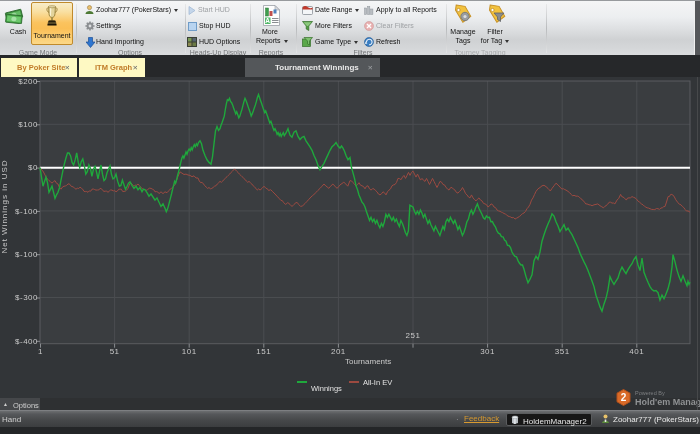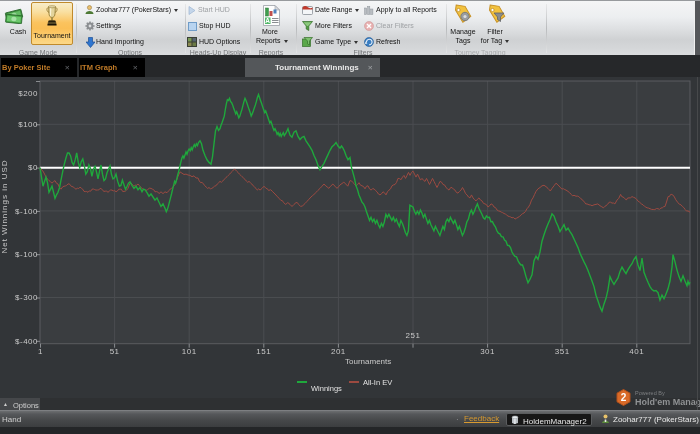--- a/index.html
+++ b/index.html
@@ -10,22 +10,22 @@
   border-top:1px solid #979a9d; }
 #ribbon .rsep { position:absolute; top:3px; height:49px; width:1px;
   background:linear-gradient(#e7e8e9, #b9bbbd 50%, #e2e3e4); }
 .slabel { position:absolute; font-size:7px; color:#737577; text-align:center; }
 .rtext { position:absolute; font-size:7px; color:#111; white-space:nowrap; }
 #ribbon svg { display:block; }
 .rtext.dis { color:#9ea1a4; }
 .caret { display:inline-block; width:0; height:0; border-left:2.5px solid transparent;
   border-right:2.5px solid transparent; border-top:3px solid #333; vertical-align:middle; margin-left:3px; }
 #tabbar { position:absolute; left:0; top:55px; width:700px; height:22px; background:#26282a; }
-.tab { position:absolute; top:3px; height:19px; background:#000000; color:#c07b28;
-  font-size:7.5px; font-weight:bold; line-height:19px; text-align:left; padding-left:1px; }
+.tab { position:absolute; top:3px; height:19px; background:#fef9c3; color:#c07b28;
+  font-size:7.5px; font-weight:bold; line-height:19px; text-align:left; padding-left:16px; }
 .tab .x { color:#63666a; position:absolute; right:7px; top:0; font-size:6.5px; font-weight:normal; }
 .tab.active { background:#54575a; color:#e9e9e9; font-size:8px; }
 .tab.active .x { color:#9fa2a5; }
 #panel { position:absolute; left:0; top:77px; width:700px; height:333px; background:#323538; }
 #plot { position:absolute; left:0; top:0; }
 .ylab { position:absolute; right:662px; font-size:8px; letter-spacing:0.5px; color:#c9c9c9; white-space:nowrap;
   font-family:"Liberation Sans", sans-serif; }
 .xlab { position:absolute; font-size:8px; letter-spacing:0.5px; color:#c9c9c9; text-align:center; width:30px; }
 #yaxis-title { position:absolute; left:-51px; top:125px; width:110px; text-align:center;
   font-size:8px; letter-spacing:1px; color:#c9c9c9; transform:rotate(-90deg); }
@@ -275,21 +275,21 @@
       <line x1="338.4" y1="266.7" x2="338.4" y2="270.7"></line>
       <line x1="413.0" y1="266.7" x2="413.0" y2="270.7"></line>
       <line x1="487.6" y1="266.7" x2="487.6" y2="270.7"></line>
       <line x1="562.2" y1="266.7" x2="562.2" y2="270.7"></line>
       <line x1="636.8" y1="266.7" x2="636.8" y2="270.7"></line>
     </g>
     <line x1="40" y1="90.8" x2="690" y2="90.8" stroke="#ffffff" stroke-width="2"></line>
     <polyline id="redline" fill="none" stroke="#9c4a40" stroke-width="1" points="40.0,90.6 41.5,92.9 43.0,94.1 44.5,97.0 46.0,100.1 47.5,102.1 49.0,103.6 50.5,104.7 52.0,106.2 53.5,104.6 55.0,103.6 56.5,106.3 58.0,107.0 59.5,110.7 61.0,112.2 62.5,110.0 64.0,109.2 65.3,109.0 66.7,108.3 68.0,107.0 69.3,106.8 70.7,108.8 72.0,109.6 73.3,109.8 74.7,111.4 76.0,112.2 77.3,111.2 78.7,111.5 80.0,110.1 81.3,111.2 82.7,112.2 84.0,114.4 85.3,114.6 86.7,114.5 88.0,115.3 89.3,113.9 90.7,114.2 92.0,112.2 93.3,112.0 94.7,112.6 96.0,113.1 97.3,113.0 98.7,113.0 100.0,111.4 101.3,111.6 102.7,113.4 104.0,114.4 105.3,114.2 106.7,114.2 108.0,115.3 109.3,114.1 110.7,112.9 112.0,113.1 113.3,113.9 114.7,113.6 116.0,114.8 117.3,114.1 118.7,112.2 120.0,112.2 121.3,112.1 122.7,114.5 124.0,114.4 125.3,114.2 126.7,113.0 128.0,111.4 130.0,106.2 131.3,106.2 132.7,108.3 134.0,109.2 135.3,108.2 136.7,108.2 138.0,107.0 139.3,108.5 140.7,110.2 142.0,111.4 143.3,112.4 144.7,112.6 146.0,113.5 147.7,112.6 149.3,111.2 151.0,111.4 152.3,112.1 153.7,112.7 155.0,114.8 156.3,114.6 157.7,114.9 159.0,116.6 161.0,114.8 163.0,116.6 165.0,114.8 167.0,115.7 169.0,113.5 170.2,112.1 171.5,111.4 173.6,109.2 174.8,107.8 176.0,104.9 178.0,99.3 180.0,94.9 182.0,96.2 184.0,97.5 186.0,97.1 188.0,98.0 190.0,98.4 192.0,99.7 194.0,98.8 196.0,101.0 198.0,101.0 199.3,104.0 200.7,105.7 202.1,105.3 203.5,107.0 204.9,108.8 206.2,110.1 207.6,111.4 209.0,110.5 210.4,111.8 211.8,111.4 213.1,110.5 214.5,109.2 215.9,108.8 217.3,107.0 218.7,105.7 220.0,104.4 221.4,105.3 222.8,104.0 224.2,102.3 225.6,101.0 227.0,99.7 228.3,98.4 229.7,97.1 231.1,95.4 232.5,94.1 234.5,91.9 236.6,94.1 238.0,95.4 239.4,97.1 240.8,98.4 242.1,99.7 243.5,101.0 244.9,102.3 246.3,104.0 247.7,105.3 249.0,104.4 250.4,105.7 251.8,107.0 253.2,108.8 254.6,110.1 256.0,111.4 257.3,113.1 258.7,111.8 260.0,113.1 262.0,111.4 264.0,109.2 266.0,111.4 267.3,111.7 268.6,113.5 270.7,112.7 272.8,114.8 275.0,117.0 277.0,119.2 279.0,121.3 281.0,123.5 282.3,123.6 283.6,125.6 285.7,127.4 287.8,125.6 290.0,127.4 292.0,129.5 294.0,127.4 296.0,125.6 297.3,125.6 298.6,127.4 300.7,129.5 302.8,128.7 305.0,126.5 307.0,124.4 309.0,122.2 311.0,120.0 312.3,118.8 313.6,117.9 315.7,115.7 317.8,113.5 320.0,111.4 322.0,109.2 324.0,107.0 326.0,109.2 327.3,109.8 328.6,111.4 330.7,109.2 332.8,107.0 335.0,109.2 337.0,111.4 339.0,109.2 341.0,107.0 342.3,106.6 343.6,104.9 345.7,107.0 347.8,109.2 350.0,103.6 351.5,103.9 353.0,105.7 354.5,107.1 356.0,108.8 357.5,107.7 359.0,105.7 360.5,108.2 362.0,108.8 363.5,109.5 365.0,111.8 366.5,109.2 368.0,108.8 369.5,111.8 371.0,113.1 372.5,111.8 374.0,111.8 375.5,113.5 377.0,114.8 378.5,117.1 380.0,117.9 381.5,116.8 383.0,114.8 384.5,115.8 386.0,117.9 387.5,114.7 389.0,113.1 390.5,111.9 392.0,108.8 393.5,107.9 395.0,107.5 396.5,105.4 398.0,101.4 399.5,101.6 401.0,102.7 402.5,100.1 404.0,98.4 405.5,101.4 407.0,98.4 408.5,95.4 410.0,98.4 411.5,95.4 413.0,94.1 414.5,97.1 416.0,100.1 417.5,97.1 419.0,100.1 420.5,103.1 422.0,101.4 423.5,103.3 425.0,104.4 426.5,101.4 428.0,104.4 429.5,107.5 431.0,104.4 432.5,101.4 434.0,104.4 435.5,107.5 437.0,110.5 438.5,107.5 440.0,104.4 441.5,105.1 443.0,107.5 444.5,107.9 446.0,110.5 447.5,111.8 449.0,113.1 450.5,110.7 452.0,110.5 453.5,112.2 455.0,113.1 456.5,115.5 458.0,116.1 459.5,114.4 461.0,113.1 462.5,110.5 464.0,113.1 465.5,116.5 467.0,117.9 468.5,120.0 470.0,120.9 471.5,117.9 473.0,120.9 474.5,122.6 476.0,123.9 477.5,122.2 479.0,120.9 480.5,123.1 482.0,123.9 483.5,126.4 485.0,126.9 486.5,127.7 488.0,130.0 489.5,128.9 491.0,126.9 492.5,127.5 494.0,130.0 495.5,130.6 497.0,133.0 498.5,133.9 500.0,134.3 501.3,135.1 502.7,135.7 504.0,136.5 505.3,137.0 506.7,138.0 508.0,139.1 509.3,139.5 510.7,140.0 512.0,140.8 513.5,140.5 515.0,142.1 516.5,141.2 518.0,140.4 519.5,139.4 521.0,138.2 522.5,136.6 524.0,136.0 525.5,134.4 527.0,131.7 528.5,130.0 530.0,127.4 531.5,123.1 533.0,120.9 534.5,117.6 536.0,114.4 538.0,111.8 540.0,110.5 542.0,108.8 544.0,108.3 546.0,109.6 548.0,111.4 549.1,112.6 550.3,114.0 552.0,111.4 554.0,108.8 556.0,106.2 558.0,107.9 560.0,110.1 561.8,112.0 563.6,111.8 564.8,112.6 566.0,113.1 568.0,114.4 569.6,115.7 571.2,117.4 572.6,118.9 574.0,118.3 576.0,119.2 577.4,119.1 578.8,119.6 581.0,121.8 582.8,123.2 584.5,125.2 585.8,127.0 587.0,126.9 589.0,127.8 590.5,128.0 592.1,128.7 594.0,127.8 596.0,127.4 597.8,126.9 600.0,128.7 601.8,129.8 603.5,130.8 604.8,129.4 606.0,128.7 607.6,127.3 609.2,125.2 610.6,125.2 612.0,126.1 613.5,126.0 614.9,126.9 617.0,123.1 618.8,121.3 620.6,117.4 621.8,119.7 623.0,120.0 624.6,121.2 626.3,123.1 627.6,121.0 629.0,120.9 630.5,120.8 632.0,119.6 633.5,120.3 635.0,120.9 636.5,122.1 638.1,124.2 639.6,125.2 641.3,126.8 643.0,127.8 644.4,129.2 645.8,130.1 647.2,130.8 648.6,131.1 650.0,131.7 651.6,132.4 653.2,132.5 654.8,132.6 656.4,131.6 658.0,131.7 659.5,132.4 660.9,131.0 662.4,130.8 663.7,129.7 665.0,129.5 666.5,125.0 668.1,119.6 669.4,119.5 670.6,117.5 671.9,117.4 674.0,119.2 675.8,122.8 677.6,125.2 679.3,127.2 681.0,127.8 682.4,129.5 683.8,130.6 685.2,132.6 686.6,134.1 688.0,133.9 690.0,135.2"></polyline>
     <polyline id="greenline" fill="none" stroke="#1fa83c" stroke-width="1.4" points="40.0,90.6 41.5,100.1 43.0,109.2 44.5,104.4 46.0,100.1 47.5,105.7 49.0,115.3 50.5,112.4 52.0,109.2 53.5,115.2 55.0,121.3 56.5,117.9 58.0,115.3 59.5,110.7 61.0,103.1 62.5,95.7 64.0,88.4 65.8,81.5 67.5,75.9 69.0,76.0 70.6,78.9 72.1,85.4 73.6,88.0 75.2,82.9 76.7,75.9 78.2,85.2 79.7,90.6 81.2,84.8 82.8,81.9 84.3,88.6 85.8,97.1 87.3,94.7 88.9,88.0 90.4,91.3 91.9,99.3 93.5,92.1 95.0,89.3 96.5,94.8 98.0,101.9 99.5,94.4 101.0,88.0 102.5,97.4 104.0,103.6 105.5,102.0 107.0,95.8 108.5,92.2 110.0,88.9 111.5,97.5 113.0,101.9 114.5,100.9 116.0,97.1 117.7,104.4 119.4,109.2 120.9,108.4 122.4,103.1 124.0,107.9 125.5,112.2 127.0,109.5 128.5,106.2 130.0,104.9 132.0,108.3 134.0,111.4 136.0,109.2 138.0,112.7 140.0,110.5 142.0,114.8 143.5,112.1 145.0,112.7 147.0,115.7 149.0,119.2 151.0,117.0 153.0,120.0 155.0,123.1 157.0,120.9 159.0,125.2 161.0,129.5 163.0,126.9 165.0,131.3 166.3,134.7 167.3,132.6 168.4,129.1 169.4,125.2 170.5,120.9 171.5,117.0 172.5,112.7 173.6,108.3 174.6,104.4 175.6,106.2 176.7,102.3 177.7,98.0 178.8,94.1 179.8,89.7 180.8,85.4 181.9,81.1 182.9,78.9 183.9,81.1 185.0,78.1 186.0,75.0 187.0,77.2 188.1,73.7 189.1,72.0 190.2,73.7 191.2,70.7 192.2,72.9 193.3,69.8 194.3,67.7 195.3,69.8 196.4,66.8 197.4,68.5 198.5,65.5 200.0,63.8 201.5,66.8 203.0,73.3 205.0,78.5 207.0,82.8 209.0,85.4 211.0,87.1 212.5,79.8 214.0,66.8 215.5,53.8 217.0,49.5 218.5,53.4 220.0,51.7 221.0,48.2 222.2,45.2 223.3,42.1 224.3,39.1 225.3,32.6 226.4,26.6 227.4,22.7 228.4,23.5 229.5,21.4 230.5,24.4 231.6,25.7 232.6,27.9 233.6,30.9 234.7,33.9 235.7,36.9 236.7,34.8 237.8,37.8 238.8,40.8 239.8,39.1 240.9,35.6 241.9,32.6 242.9,28.7 244.0,24.4 245.0,21.4 246.0,23.5 247.1,26.6 248.1,29.6 249.1,32.6 250.2,35.6 251.2,39.1 252.2,36.9 253.3,33.9 254.3,30.9 255.4,27.9 256.4,24.4 257.4,20.5 258.5,17.5 259.5,20.5 260.5,23.5 261.6,26.6 262.6,29.6 263.6,32.6 264.7,35.6 265.7,33.9 266.7,36.9 267.8,40.0 268.8,43.0 269.8,46.0 270.9,44.3 271.9,47.3 272.9,50.4 274.0,53.4 275.0,51.7 276.1,54.3 277.1,57.3 278.1,55.6 279.2,58.6 280.2,56.4 281.2,59.4 282.3,57.3 283.3,55.6 284.3,58.6 286.0,56.0 288.0,51.7 290.0,58.1 292.0,60.3 294.0,55.1 296.0,53.8 298.0,59.4 300.0,62.5 302.0,60.3 304.0,59.4 306.0,63.8 308.0,66.8 310.0,69.8 312.0,73.3 314.0,78.5 316.0,82.8 318.0,88.4 320.0,92.8 322.0,89.3 324.0,86.3 326.0,81.9 328.0,77.6 330.0,73.3 332.0,69.8 334.0,68.1 336.0,65.5 338.0,69.0 340.0,71.1 341.5,69.0 343.0,71.1 344.5,74.2 346.0,78.5 348.0,82.8 350.0,80.6 351.5,90.6 353.0,95.9 354.5,101.4 356.0,108.8 357.5,112.6 359.0,117.9 360.5,121.5 362.0,125.2 363.5,126.8 365.0,130.0 366.5,134.7 368.0,139.1 369.5,143.4 371.0,140.4 372.5,144.7 374.0,142.1 375.4,146.4 376.9,143.4 378.4,147.7 379.9,150.7 381.4,146.4 382.9,149.4 384.4,144.7 385.9,137.3 387.4,140.4 388.9,137.3 390.4,140.4 391.9,143.4 393.4,140.4 394.9,144.7 396.4,142.1 397.9,146.4 399.4,149.4 400.9,143.4 402.4,146.4 403.9,150.7 405.4,155.5 406.9,158.5 408.4,153.8 409.9,128.2 411.4,129.1 412.9,130.0 414.4,134.3 415.9,137.3 417.4,134.3 418.9,137.3 420.4,133.0 421.9,136.0 423.4,140.4 424.9,137.3 426.4,142.1 427.9,146.4 429.4,143.4 430.9,147.7 432.4,150.7 433.9,153.8 435.4,149.4 436.9,152.5 438.4,155.5 439.9,158.5 441.4,153.8 442.9,149.4 444.4,152.5 445.9,144.7 447.4,142.1 448.9,144.7 450.4,140.4 451.9,143.4 453.4,146.4 454.9,143.4 456.4,147.7 457.9,152.5 459.4,149.4 460.9,153.8 462.4,158.5 463.9,155.5 465.4,150.7 466.9,144.7 468.4,142.1 469.9,136.0 471.4,133.0 472.9,137.3 474.4,134.3 475.9,130.0 477.4,126.9 478.9,131.3 480.4,134.3 481.9,137.3 483.4,140.8 484.9,142.1 486.4,138.9 487.9,140.4 489.4,140.2 490.9,144.7 492.4,144.6 493.9,147.7 495.4,149.8 496.9,153.8 498.4,156.2 499.9,156.8 501.4,159.6 503.0,159.8 504.5,163.0 506.0,164.2 507.5,168.4 509.0,168.5 510.5,170.5 512.0,175.0 513.5,177.6 515.0,179.3 516.5,179.8 518.0,183.6 519.5,186.3 521.0,188.0 522.5,187.9 524.0,192.3 526.0,199.6 528.0,205.7 530.0,202.2 532.0,197.9 534.0,183.6 536.0,179.3 538.0,182.3 540.0,175.0 542.0,164.2 544.0,157.7 546.0,152.0 548.0,146.9 550.0,142.5 552.0,136.9 554.0,139.1 556.0,144.7 558.0,149.0 560.0,154.6 562.0,151.2 564.0,147.7 566.0,153.3 568.0,151.2 570.0,154.6 572.0,157.7 574.0,162.0 576.0,166.3 578.0,170.6 580.0,176.3 582.0,180.6 584.0,184.9 586.0,188.8 588.0,193.6 590.0,198.8 592.0,204.0 594.0,209.6 596.0,218.2 598.0,223.9 600.0,229.9 602.0,234.3 604.0,226.9 606.0,221.3 608.0,212.6 610.0,199.6 612.0,204.0 614.0,207.4 616.0,204.0 618.0,200.9 620.0,194.4 622.0,190.1 624.0,193.6 626.0,196.6 628.0,192.7 630.0,189.3 632.0,186.7 634.0,182.3 636.0,179.7 638.0,188.0 640.0,193.6 642.0,181.0 644.0,195.3 646.0,200.5 648.0,205.3 650.0,209.6 652.0,212.6 654.0,213.9 656.0,213.5 658.0,215.7 660.0,223.0 662.0,218.2 664.0,221.7 666.0,216.9 668.0,211.8 670.0,204.0 672.0,190.1 673.0,177.6 675.0,184.9 677.0,193.1 679.0,199.6 681.0,204.4 683.0,198.8 685.0,204.0 687.0,208.7 688.0,204.4 689.0,207.4 690.0,205.3"></polyline>
   </svg>
-  <div class="ylab" style="top:12px;">$200</div>
+  <div class="ylab" style="top:0px;">$200</div>
   <div class="ylab" style="top:43px;">$100</div>
   <div class="ylab" style="top:86px;">$0</div>
   <div class="ylab" style="top:130px;">$-100</div>
   <div class="ylab" style="top:173px;">$-100</div>
   <div class="ylab" style="top:216px;">$-300</div>
   <div class="ylab" style="top:260px;">$-400</div>
   <div class="xlab" style="left:25.5px; top:270px;">1</div>
   <div class="xlab" style="left:99.6px; top:270px;">51</div>
   <div class="xlab" style="left:174.2px; top:270px;">101</div>
   <div class="xlab" style="left:248.8px; top:270px;">151</div>

